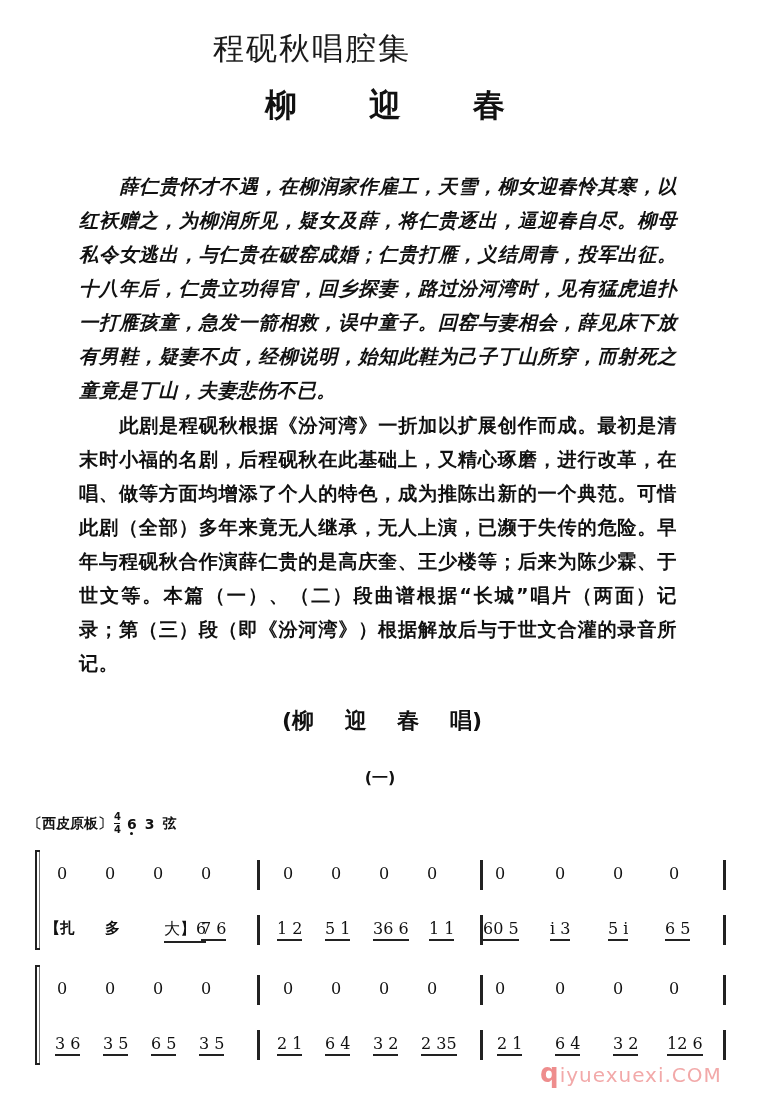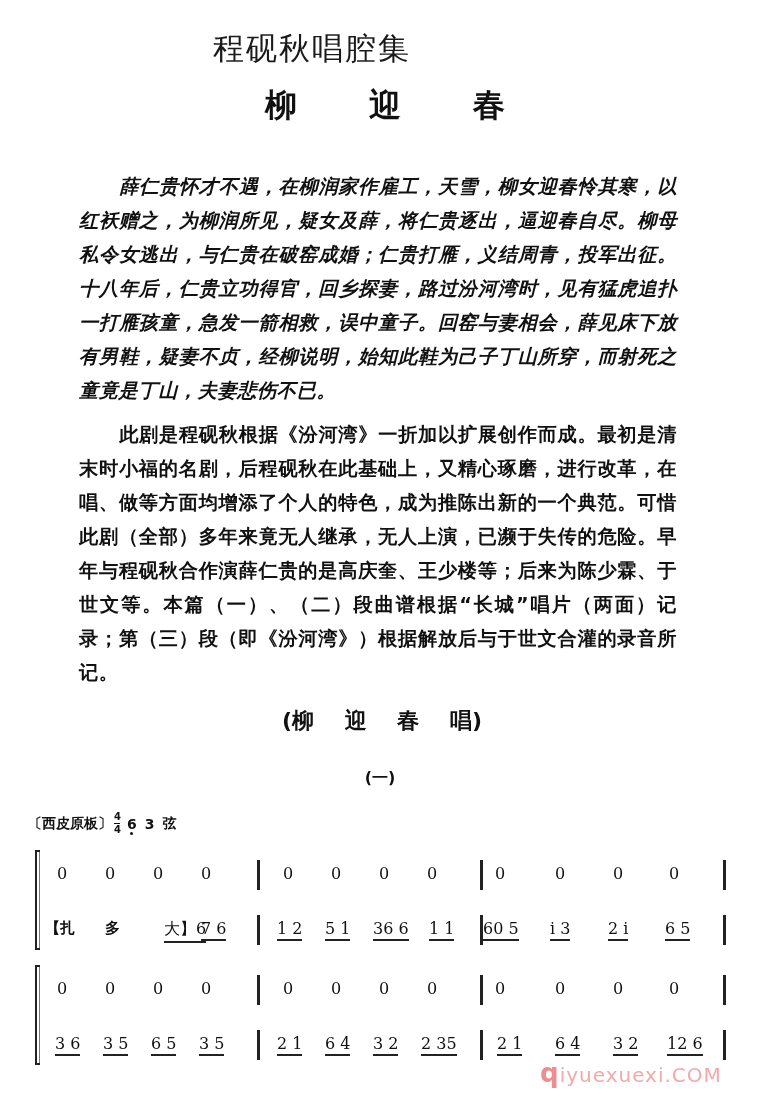--- a/index.html
+++ b/index.html
@@ -7,21 +7,21 @@
          font-family: "DejaVu Serif", "Liberation Serif", serif; color: #111; }
   .book-title { position: absolute; left: 0; width: 624px; top: 28px; text-align: center;
                 font-size: 31px; letter-spacing: 2px; font-weight: normal; color: #1a1a1a; }
   .play-title { position: absolute; left: 265px; width: 240px; top: 84px; display: flex;
                 justify-content: space-between; font-size: 32px; font-weight: bold; color: #111; }
   .para { position: absolute; left: 79px; width: 598px; font-size: 19.2px; line-height: 34px;
           font-weight: bold; text-align: justify; color: #111;
           font-family: "DejaVu Sans", "Liberation Sans", sans-serif; letter-spacing: 0.6px; }
   .para .indent { display: inline-block; width: 40px; }
   .p1 { top: 170px; font-style: italic; }
-  .p2 { top: 418px; }
+  .p2 { top: 409px; }
   .sub-title { position: absolute; left: 282px; width: 200px; top: 706px; display: flex;
                justify-content: space-between; font-size: 22px; font-weight: bold;
                font-family: "DejaVu Sans", "Liberation Sans", sans-serif; }
   .section-num { position: absolute; left: 0; width: 760px; top: 768px; text-align: center;
                  font-size: 16px; font-weight: bold;
                  font-family: "DejaVu Sans", "Liberation Sans", sans-serif; }
   .tempo { position: absolute; left: 28px; top: 812px; display: flex; align-items: center;
            font-size: 14px; font-weight: bold; font-family: "DejaVu Sans", "Liberation Sans", sans-serif; }
   .tempo .ts { display: inline-flex; flex-direction: column; align-items: center; font-size: 10px;
                line-height: 10px; margin: 0 6px 0 2px; }
@@ -109,21 +109,21 @@
     <div class="beat ul" style="left:129px">大】6</div>
     <div class="beat ul" style="left:166px">7 6</div>
     <div class="barline" style="left:222px"></div>
     <div class="beat ul" style="left:242px">1 2</div>
     <div class="beat ul" style="left:290px">5 1</div>
     <div class="beat ul" style="left:338px">36 6</div>
     <div class="beat ul" style="left:394px">1 1</div>
     <div class="barline" style="left:445px"></div>
     <div class="beat ul" style="left:448px">60 5</div>
     <div class="beat ul" style="left:515px">i 3</div>
-    <div class="beat ul" style="left:573px">2 i</div>
+    <div class="beat ul" style="left:573px">5 i</div>
     <div class="beat ul" style="left:630px">6 5</div>
     <div class="barline" style="left:688px"></div>
   </div>
 </div>
 
 <div class="system sys2">
   <div class="bracket"></div>
   <div class="staff-row row-top">
     <div class="beat" style="left:22px">0</div>
     <div class="beat" style="left:70px">0</div>

